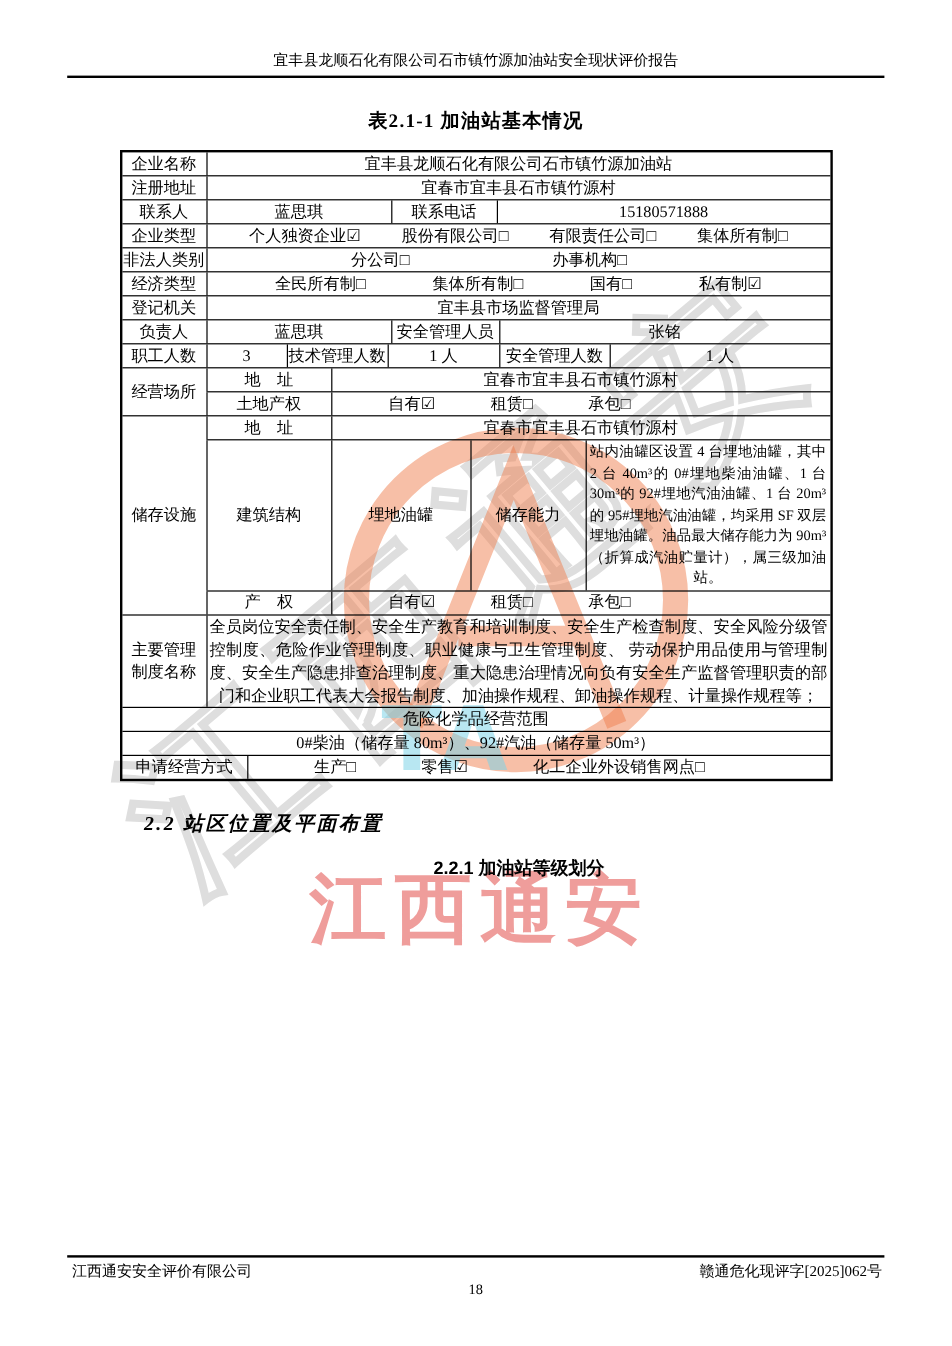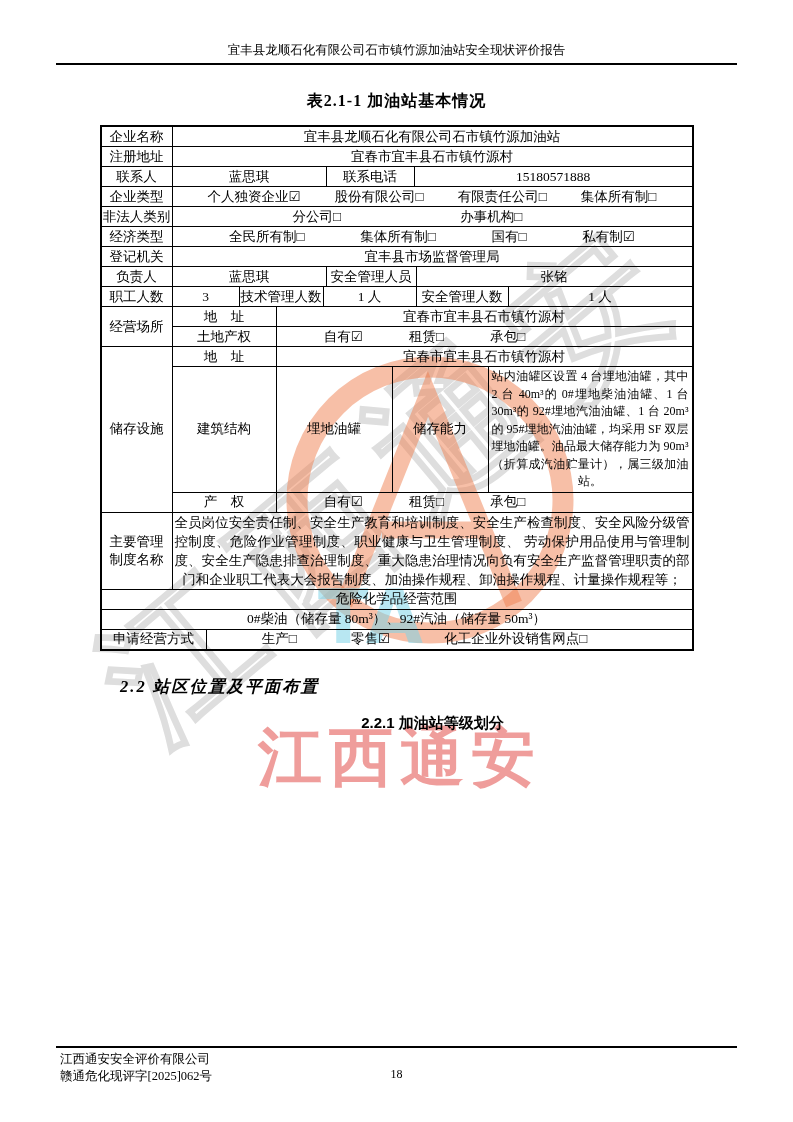--- a/index.html
+++ b/index.html
@@ -47,21 +47,21 @@
   
   .h2{margin:25px 0 0 120px;font-style:italic;font-weight:bold;font-size:16.5px;letter-spacing:2px;}
   .h3{margin:16px 0 0 72px;font-family:"Liberation Sans","DejaVu Sans",sans-serif;
       font-weight:bold;font-size:15px;text-align:center;}
   .para{margin:9px 71px 0 72px;font-size:15.5px;line-height:38px;text-align:justify;
         text-indent:2em;}
   
   .page-number{position:absolute;left:0;right:0;top:1025px;text-align:center;font-size:12px;z-index:1;margin-top:42px;}
   .footer-rule{position:absolute;left:56px;right:56px;top:1046px;border-top:2px solid #000;z-index:1;}
   .footer{position:absolute;left:60px;right:58px;top:1051px;display:flex;
-          justify-content:space-between;font-size:12.5px;z-index:1;flex-direction:column;}
+          justify-content:space-between;font-size:12.5px;z-index:1;}
 </style>
 </head>
 <body>
 
 <div class="page">
 
   <div class="wm wm-gray">江西通安</div>
   <svg class="wm wm-logo" viewBox="0 0 296 296">
     <circle cx="148" cy="148" r="133" fill="none" stroke-width="21" opacity="0.5" stroke="#ef7f4f"></circle>
     <path d="M62 252 L146 42 L232 252 M100 178 L196 178" fill="none" stroke-width="17" opacity="0.5" stroke="#ef7f4f"></path>

